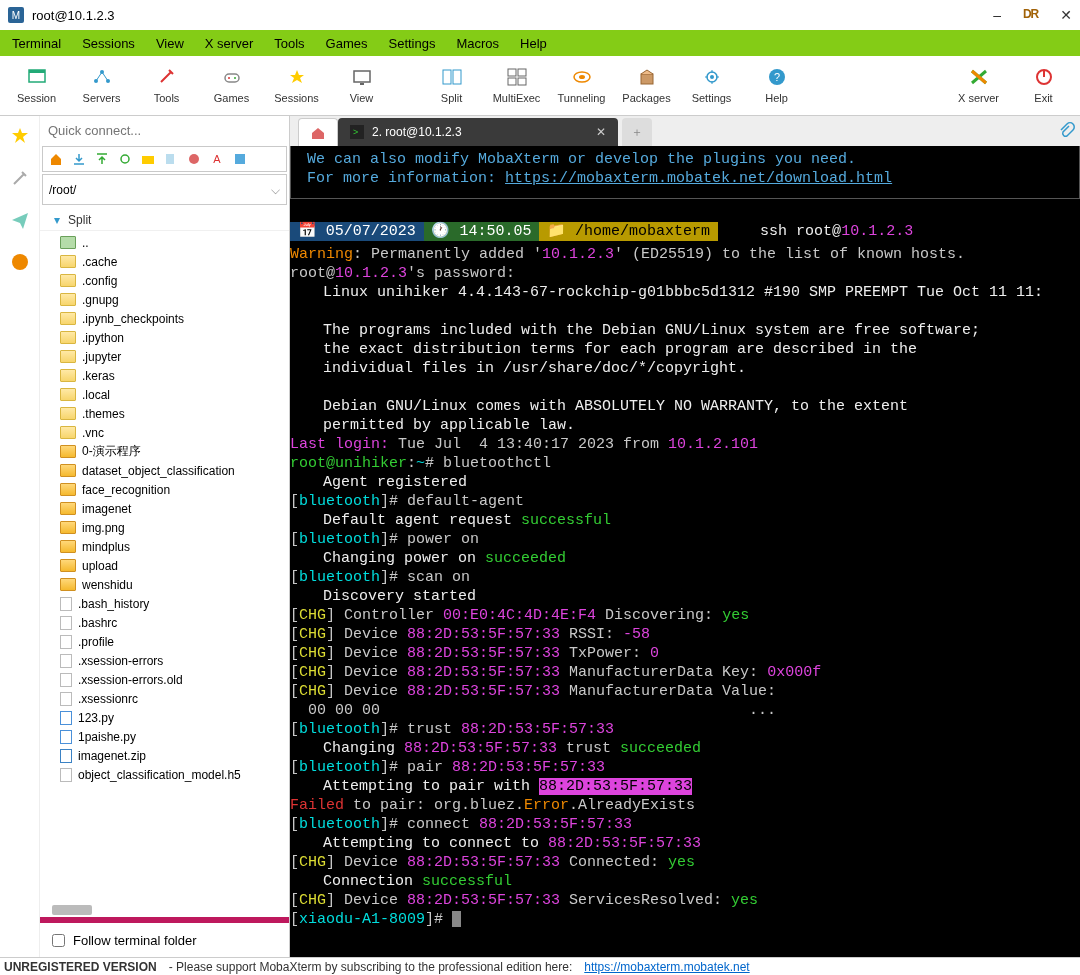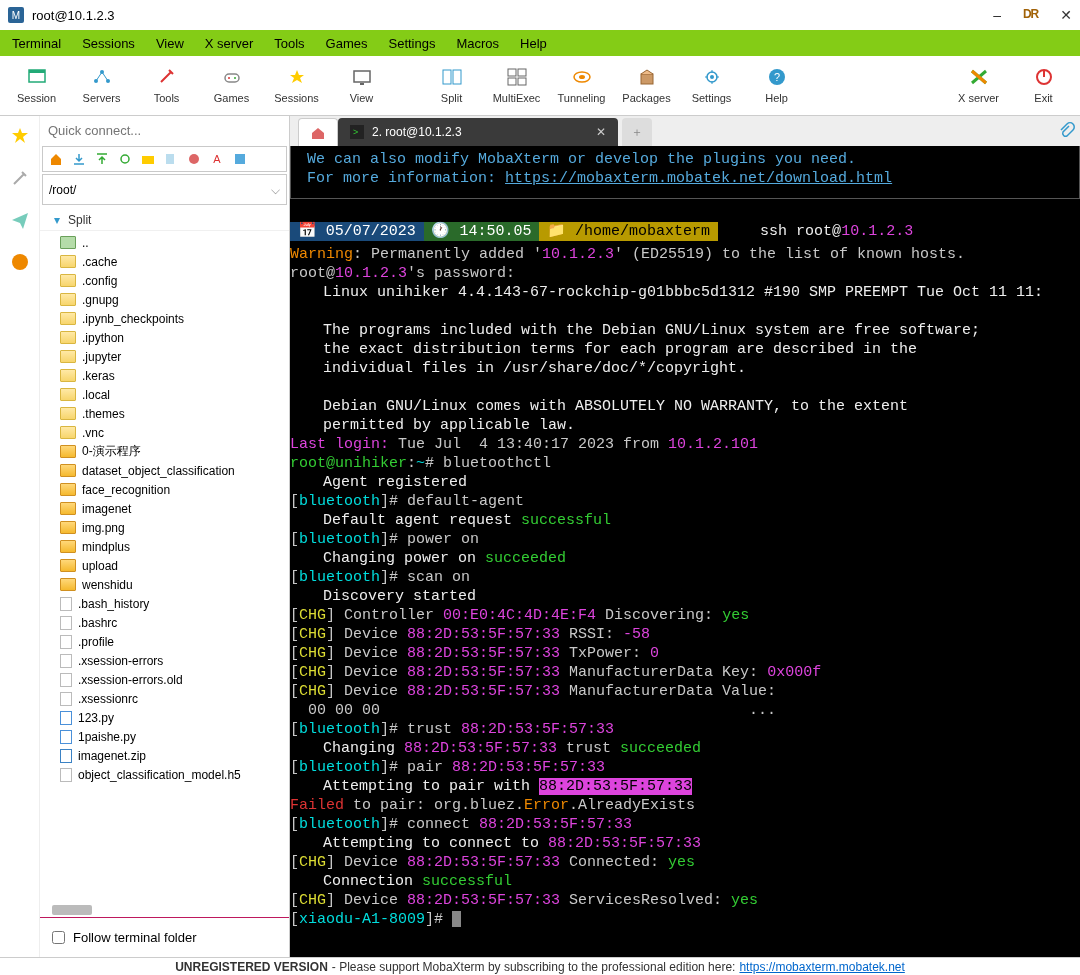--- a/index.html
+++ b/index.html
@@ -28,38 +28,38 @@
 .file-head { height:22px; display:flex; align-items:center; padding:0 10px 0 14px; font-size:12px; color:#333; border-bottom:1px solid #f0f0f0; gap:8px; }
 .file-tree { flex:1; overflow-y:auto; padding:2px 0 2px 10px; scrollbar-width:thin; }
 .file-row { display:flex; align-items:center; height:19px; padding-left:10px; font-size:12px; color:#000; cursor:pointer; gap:6px; white-space:nowrap; }
 .fic { width:16px; height:13px; flex-shrink:0; }
 .fol { background:linear-gradient(#ffe9a6,#f7d56c); border:1px solid #d9b640; border-radius:1px; }
 .fol-o { background:linear-gradient(#ffd87a,#f5b92e); border:1px solid #d09020; border-radius:1px; }
 .fup { background:#b5dca9; border:1px solid #6aa05a; border-radius:1px; position:relative; }
 .fic-file { background:#fff; border:1px solid #bbb; width:12px; height:14px; }
 .fic-py { background:#fff; border:1px solid #4a90d9; width:12px; height:14px; }
 .fic-zip { background:#fff; border:1px solid #3b82c4; width:12px; height:14px; }
-.sp-bottom { height:40px; display:flex; align-items:center; padding:8px 12px; gap:8px; font-size:13px; border-top:1px solid #be185d; }
+.sp-bottom { height:40px; display:flex; align-items:center; padding:8px 12px; gap:8px; font-size:13px; border-top:6px solid #be185d; }
 .sp-slide { height:10px; background:#bbb; border-radius:2px; width:40px; margin:2px 0 2px 12px; }
 .main-area { flex:1; display:flex; flex-direction:column; min-width:0; background:#fff; }
 .tab-row { height:30px; display:flex; align-items:flex-end; background:#eee; padding-left:8px; }
 .tab { height:28px; display:flex; align-items:center; padding:0 12px; font-size:12px; border-radius:4px 4px 0 0; gap:8px; cursor:pointer; }
 .tab.home { background:#fff; border:1px solid #ccc; border-bottom:none; width:40px; justify-content:center; padding:0; }
 .tab.active { background:#3a3a3a; color:#fff; min-width:280px; }
 .tab.active .tab-x { color:#ccc; margin-left:auto; }
 .tab.new { background:#ddd; width:30px; justify-content:center; padding:0; margin-left:4px; }
 .paperclip { width:28px; height:30px; margin-left:auto; display:flex; align-items:center; justify-content:center; cursor:pointer; }
 .term { flex:1; background:#000; color:#c8c8c8; font-family:"Consolas","Courier New",monospace; font-size:15px; line-height:19px; padding:0; white-space:pre; overflow:hidden; }
 .tinfo { border:1px solid #555; border-top:none; padding:4px 16px 10px; }
 .tprompt { display:flex; align-items:center; margin:4px 0; }
 .pbox { padding:8px 8px; height:19px; display:flex; align-items:center; }
 .pbox.date { background:#1a4a7a; color:#fff; }
 .pbox.time { background:#2a6a2a; color:#fff; }
 .pbox.path { background:#b89a00; color:#000; }
-.footer { height:18px; display:flex; align-items:center; padding:0 4px; font-size:12px; background:#fff; border-top:1px solid #ccc; color:#333; gap:4px;justify-content:center; }
+.footer { height:18px; display:flex; align-items:center; padding:0 4px; font-size:12px; background:#fff; border-top:1px solid #ccc; color:#333; gap:12px; }
 .footer a { color:#0066cc; }
 .c-cyan{color:#5ad;} .c-teal{color:#0dd;} .c-green{color:#3c3;} .c-yellow{color:#dd3;} .c-orange{color:#e80;} .c-red{color:#d33;} .c-mag{color:#d4d;} .c-white{color:#eee;margin-left:33px;}
 .hl-mag{background:#d4d;color:#000;}
 .link-u{color:#5ad;text-decoration:underline;}
 .caret{display:inline-block;width:9px;height:16px;background:#888;vertical-align:middle;}
 </style>
 </head>
 <body>
 
 <div class="title-bar">

